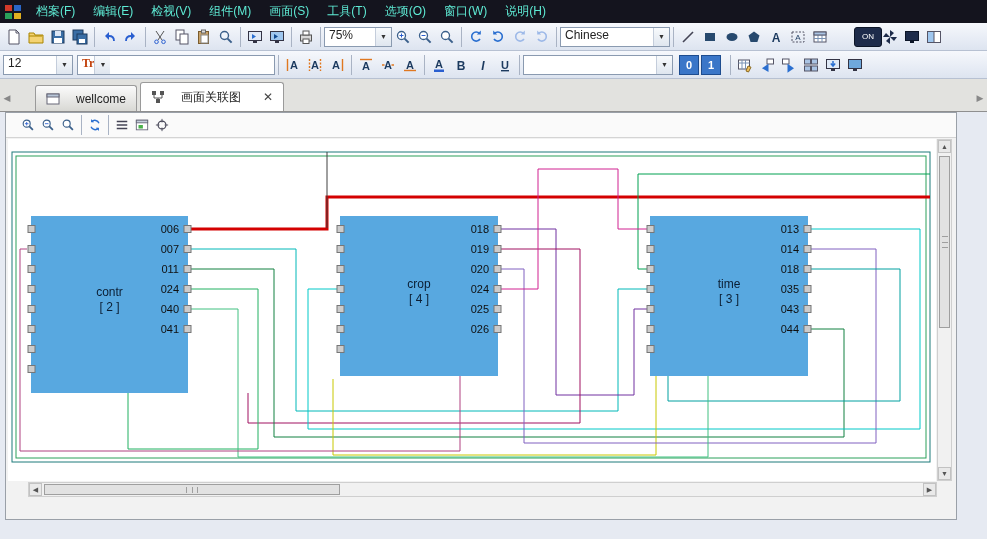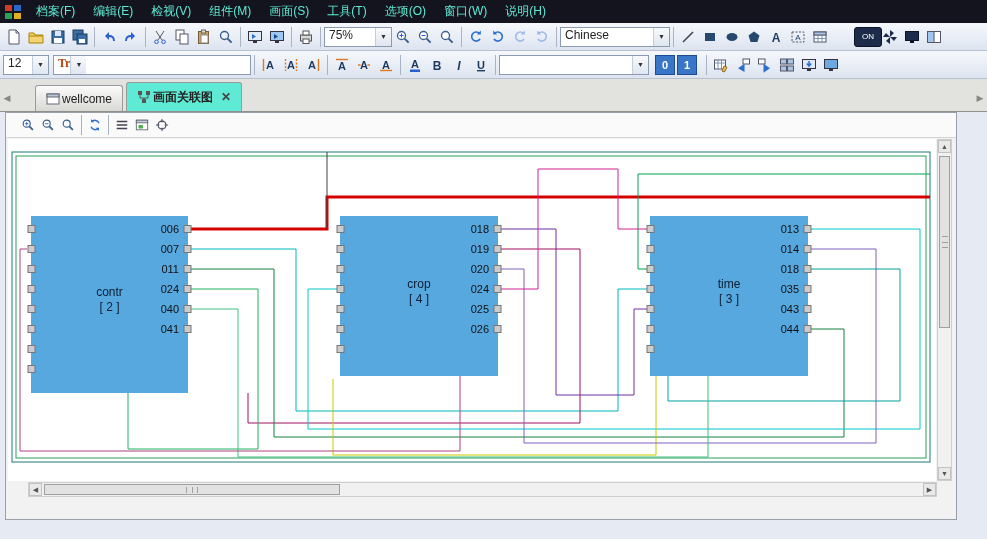--- a/index.html
+++ b/index.html
@@ -33,24 +33,24 @@
   .onbtn{min-width:22px;height:18px;background:#1d2b4a;color:#fff;border-radius:3px;border:1px solid #0c1527;
     font-size:8px;font-weight:normal;display:flex;align-items:center;justify-content:center;padding:0 2px}
   .statebtn{width:18px;height:18px;background:#3a76c8;border:1px solid #1d4c8f;color:#fff;font-weight:bold;
     font-size:11px;display:flex;align-items:center;justify-content:center;flex:none;margin:0 1px}
 
   
   .tabbar{position:absolute;left:0;top:79px;width:987px;height:33px;background:#e2e2df;
     border-bottom:1px solid #8f8f8f;display:flex;align-items:flex-end;box-sizing:border-box}
   .tab-scroll{width:14px;height:26px;display:flex;align-items:center;justify-content:center;
     color:#888;font-size:9px;flex:none}
-  .tab{height:25px;display:flex;align-items:center;gap:2px;padding:0 10px;margin-left:3px;
+  .tab{height:25px;display:flex;align-items:center;gap:16px;padding:0 10px;margin-left:3px;
     border:1px solid #9a9a9a;border-bottom:none;border-radius:3px 3px 0 0;
     background:linear-gradient(#fbfbfb,#d8d8d4);white-space:nowrap}
-  .tab.active{background:#5eead4;height:28px;font-weight:bold}
+  .tab.active{background:#ffffff;height:28px;font-weight:normal}
   .tabclose{margin-left:6px;color:#444;font-size:12px;line-height:1}
 
   
   .pane{position:absolute;left:5px;top:112px;width:952px;height:408px;background:#f2f2f2;
     border:1px solid #9aa0a8;box-sizing:border-box}
   .subtoolbar{position:absolute;left:0;top:0;width:100%;height:25px;background:#fafafa;
     border-bottom:1px solid #d4d4d4;display:flex;align-items:center;padding-left:12px;box-sizing:border-box}
   .sbtn{width:20px;height:20px;display:flex;align-items:center;justify-content:center;flex:none}
   .canvas{position:absolute;left:2px;top:26px;width:928px;height:342px;background:#fff}
 
@@ -298,21 +298,21 @@
     </span>
   <span class="tbtn">
       <svg class="ic" viewBox="0 0 16 16">
         <rect x="1.5" y="2.5" width="13" height="11" fill="#fff" stroke="#556"></rect>
         <rect x="1.5" y="2.5" width="6.5" height="11" fill="#9fc7ef" stroke="#556"></rect>
       </svg>
     </span>
 </div>
 
 <div class="toolbar" id="toolbar2">
-  <div class="combo" style="width:46px">
+  <div class="combo" style="width:70px">
     <span class="val">12</span>
     <span class="arrow">▼</span>
   </div>
   <span style="width:4px;flex:none"></span>
   <div class="combo" style="width:198px">
     <span style="font-family:'Liberation Serif',serif;font-weight:bold;padding-left:4px;color:#c2410c">Tr</span>
     <span class="arrow">▼</span>
   </div>
   <span class="sep"></span>
   <span class="tbtn">

